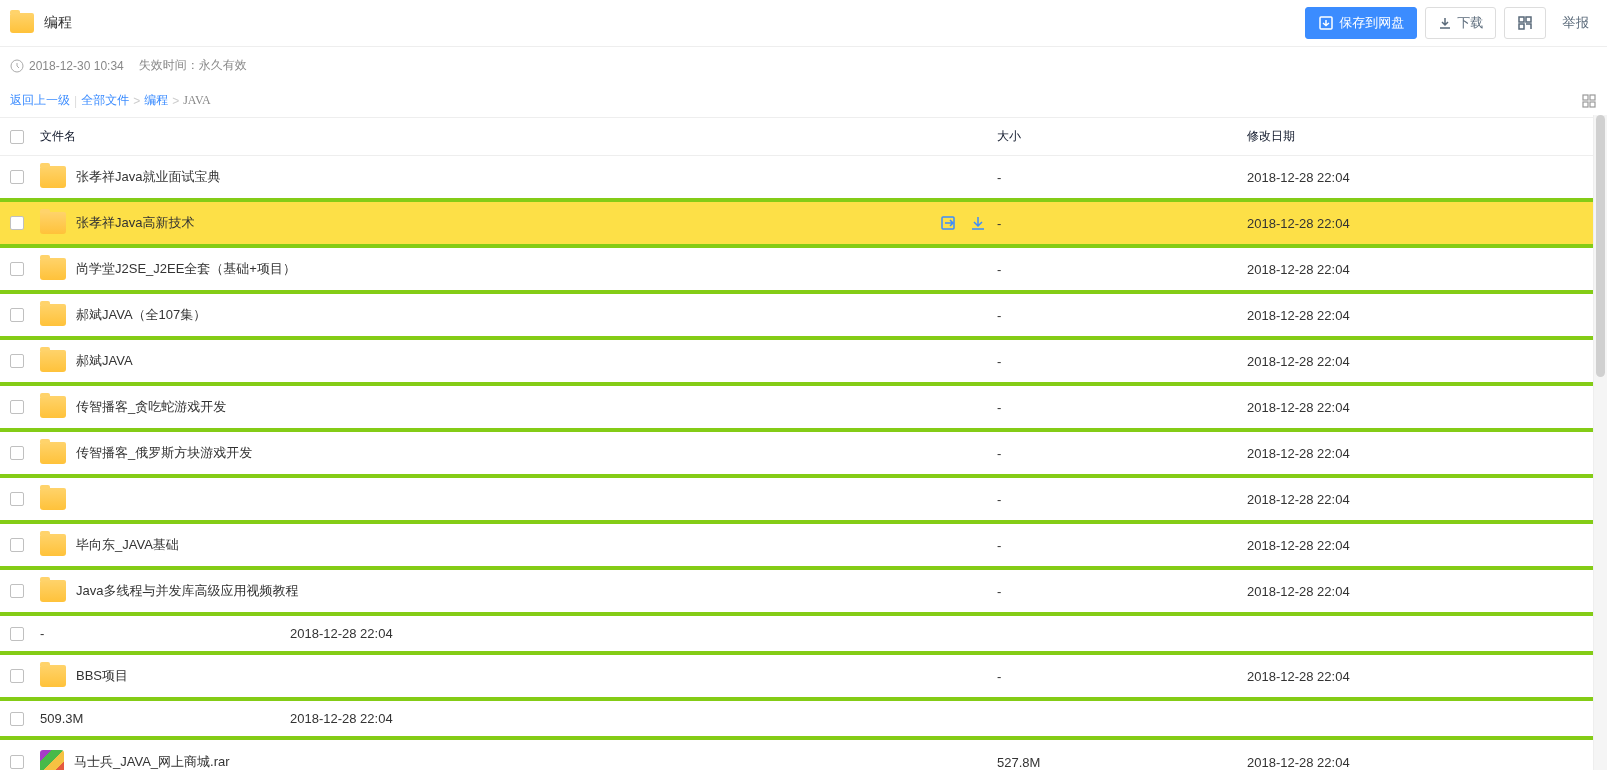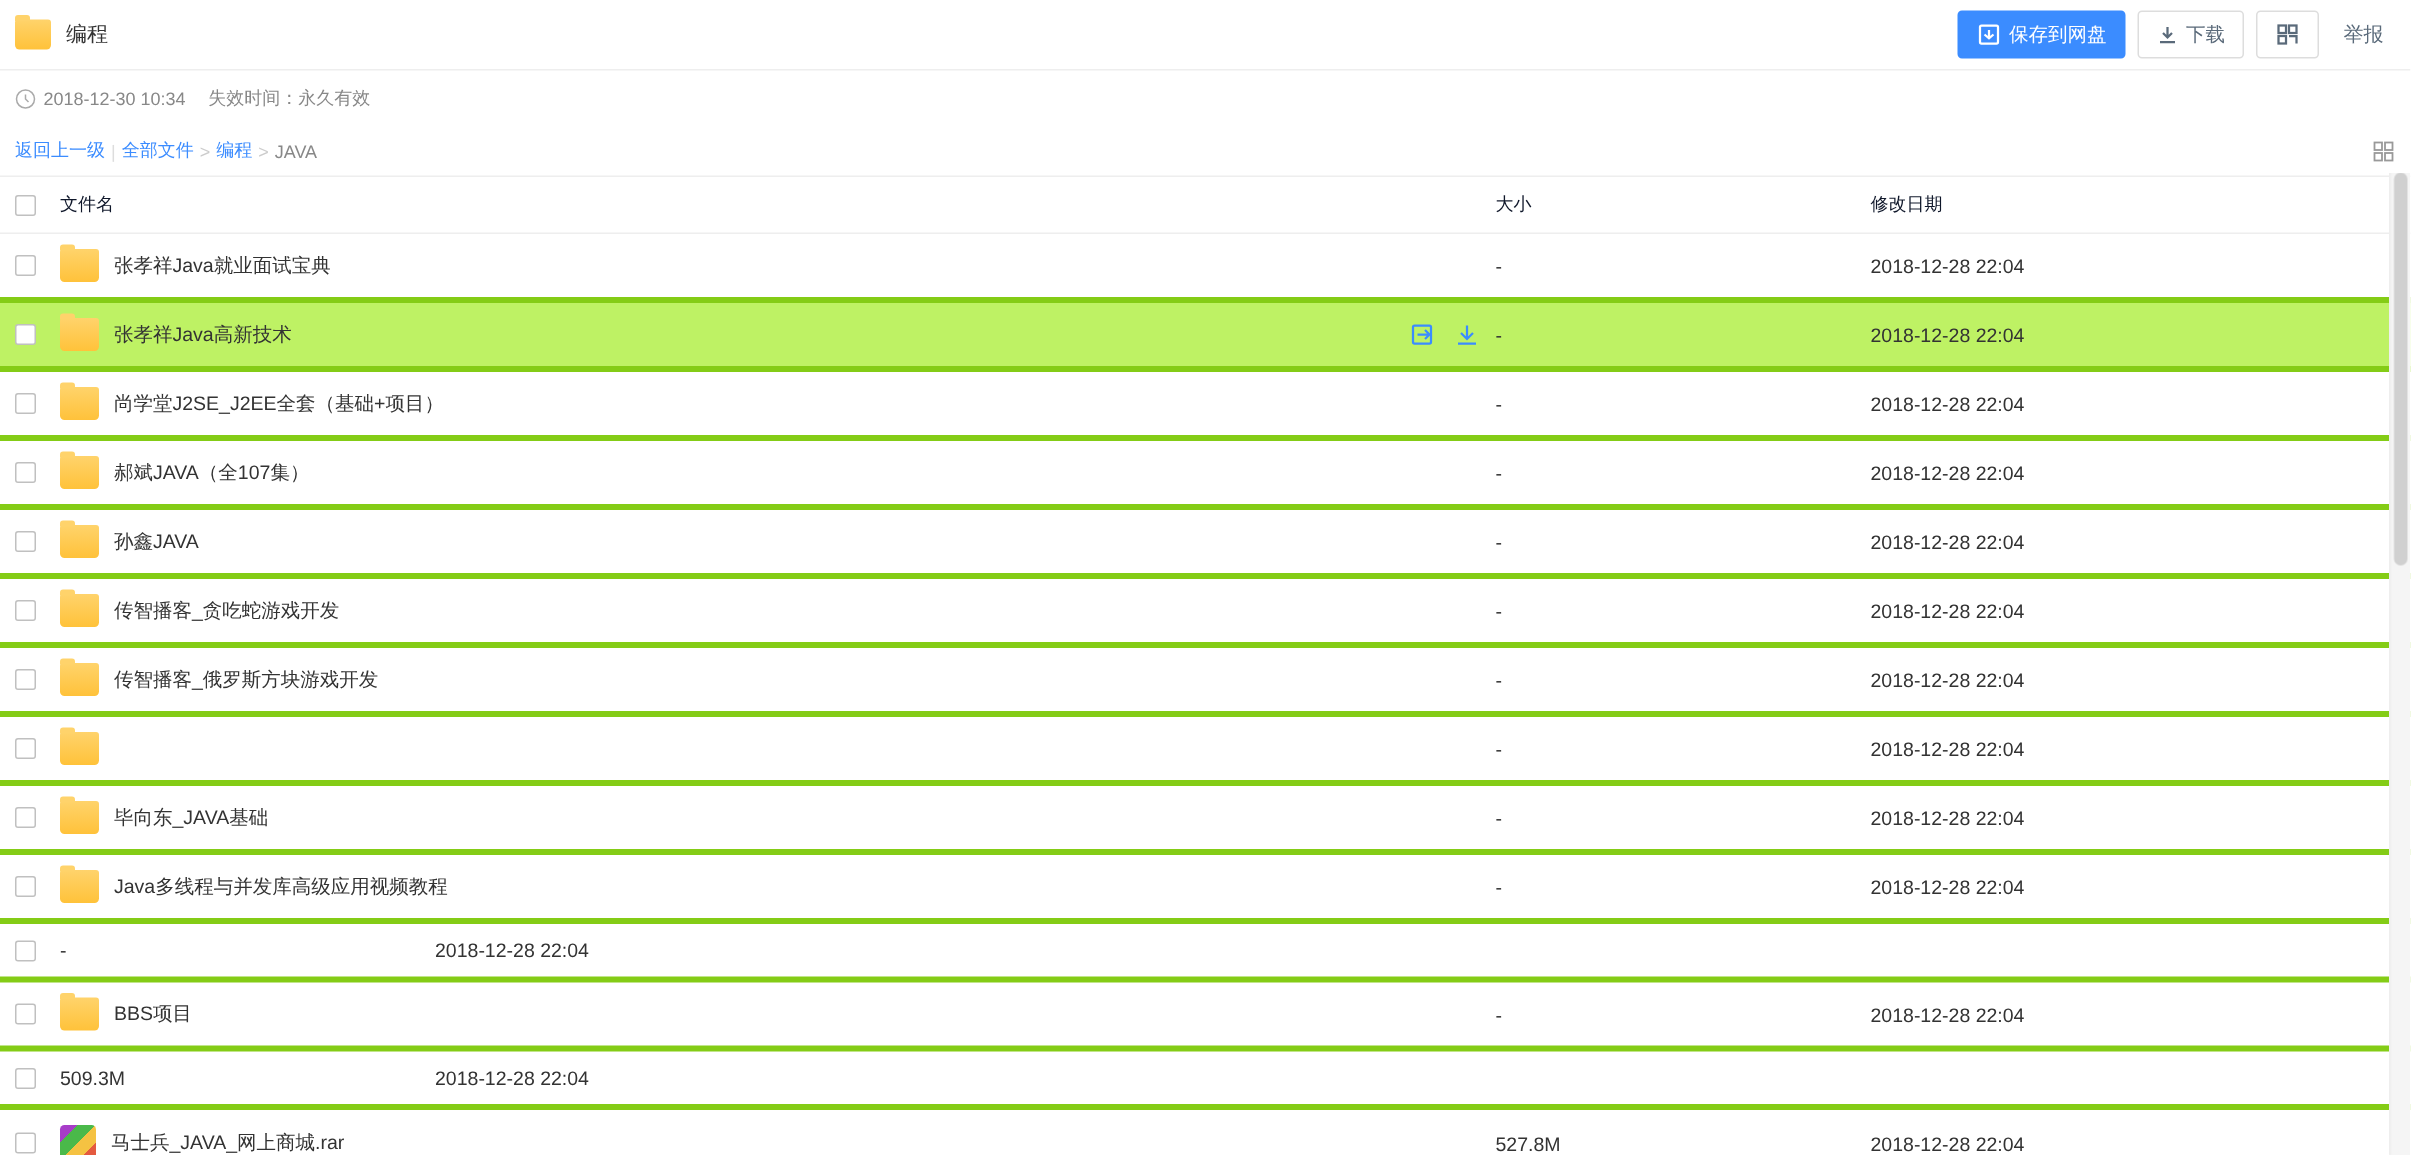--- a/index.html
+++ b/index.html
@@ -104,20 +104,21 @@
       cursor: pointer;
     }
     .breadcrumb .sep {
       color: #ccc;
     }
     .breadcrumb .sep-pipe {
       color: #ddd;
     }
     .breadcrumb .current {
       color: #888;
+      font-family: Liberation Serif, serif;
     }
     .view-toggle {
       display: flex;
       gap: 2px;
       color: #999;
     }
     .table-header {
       display: flex;
       align-items: center;
       border-top: 1px solid #eee;
@@ -154,21 +155,21 @@
     .file-list {
       overflow-y: auto;
     }
     .file-row {
       display: flex;
       align-items: center;
       padding: 10px 10px;
       border-bottom: 4px solid #84cc16;
     }
     .file-row.hover {
-      background: #bef264;
+      background: #fde047;
       justify-content: center;
     }
     .folder-icon {
       width: 26px;
       height: 22px;
       background: linear-gradient(#ffd36b, #ffc23a);
       border-radius: 2px 2px 3px 3px;
       position: relative;
       flex-shrink: 0;
     }
@@ -350,21 +351,21 @@
       </div>
       <div class="col-size">-</div>
       <div class="col-date">2018-12-28 22:04</div>
     </div>
     <div class="file-row">
       <div class="col-checkbox">
         <div class="checkbox"></div>
       </div>
       <div class="col-name">
         <div class="folder-icon"></div>
-        <span class="file-name">孙鑫JAVA</span>
+        <span class="file-name">郝斌JAVA</span>
       </div>
       <div class="col-size">-</div>
       <div class="col-date">2018-12-28 22:04</div>
     </div>
     <div class="file-row">
       <div class="col-checkbox">
         <div class="checkbox"></div>
       </div>
       <div class="col-name">
         <div class="folder-icon"></div>

